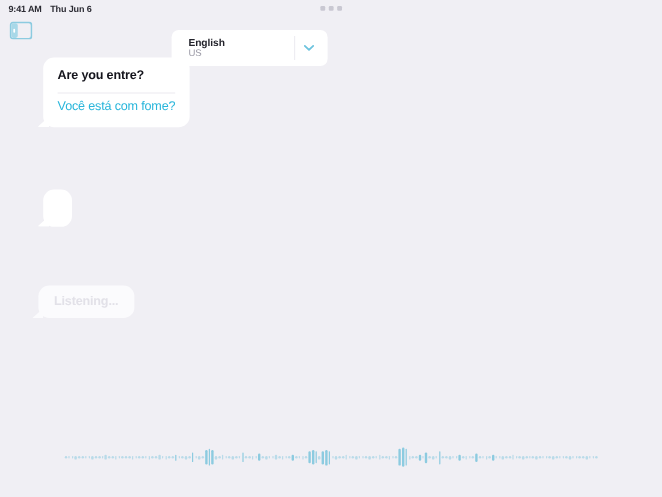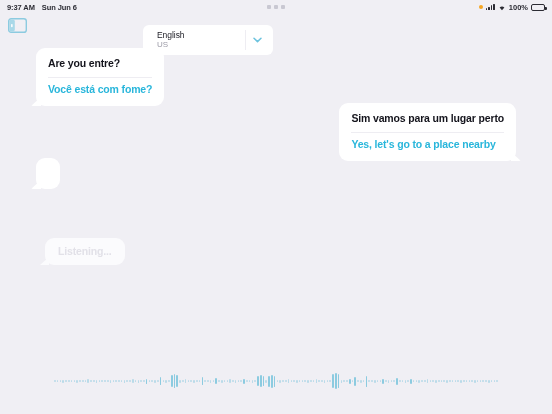--- a/index.html
+++ b/index.html
@@ -120,21 +120,21 @@
     border-radius: 6px;
     display: flex;
     align-items: center;
     padding: 0 5px 0 14px;
     cursor: pointer;
     position: relative;
   }
   .lang-texts { flex: 1; display: flex; flex-direction: column; justify-content: center; }
   .lang-name {
     font-size: 8.5px;
-    font-weight: normal;
+    font-weight: bold;
     color: #23232b;
     line-height: 10px;
     letter-spacing: -0.05px;
   }
   .lang-sub {
     font-size: 8px;
     color: #9b9aa6;
     line-height: 10px;
   }
   .lang-divider {
@@ -197,38 +197,38 @@
     line-height: 13.5px;
     letter-spacing: -0.15px;
   }
   .bubble .divider {
     height: 1px;
     background: #eeedf2;
     margin: 6px 0 5px 0;
   }
   .bubble .trn {
     font-size: 10.5px;
-    font-weight: bold;
+    font-weight: normal;
     color: #29b6db;
     line-height: 13.5px;
     letter-spacing: -0.15px;
   }
 
   
   .listening {
     position: absolute;
     background: #fbfbfd;
     border-radius: 9px;
     padding: 7px 13px 8px 13px;
     color: #e2e1e8;
     font-size: 10.5px;
     font-weight: bold;
     letter-spacing: -0.15px;
   }
-  .listening.left  { left: 45px; }
+  .listening.left  { left: 32px; }
   .listening.right { right: 36px; }
   .listening.left::after {
     content: "";
     position: absolute;
     left: -5px; bottom: 0;
     width: 9px; height: 8px;
     background: #fbfbfd;
     clip-path: polygon(100% 0, 100% 100%, 0 100%);
   }
   .listening.right::after {
@@ -256,48 +256,30 @@
     width: 1.6px;
     border-radius: 1px;
     background: #8ccbe0;
   }
 </style>
 </head>
 <body>
 
 <div class="status-bar">
   <div class="status-left">
-    <span class="status-time">9:37 AM</span>
-    <span class="status-date">Sun Jun 6</span>
+    <span class="status-time">9:41 AM</span>
+    <span class="status-date">Thu Jun 6</span>
   </div>
 
   <div class="multitask-dots">
     <span></span>
     <span></span>
     <span></span>
   </div>
 
-  <div class="status-right">
-    <span class="dot-orange"></span>
-    <span class="sig-bars">
-      <i></i>
-        <i></i>
-        <i></i>
-        <i></i>
-    </span>
-    <span class="wifi-icon">
-      <svg width="8" height="7" viewBox="0 0 8 7">
-        <path d="M4 6.3 L1.6 3.6 A3.6 3.6 0 0 1 6.4 3.6 Z" fill="#2b2b33"></path>
-      </svg>
-    </span>
-    <span class="batt-pct">100%</span>
-    <span class="batt-icon">
-      <span class="batt-fill"></span>
-    </span>
-  </div>
 </div>
 
 <div class="top-bar">
 
   <div class="sidebar-toggle">
     <svg width="19" height="15" viewBox="0 0 19 15">
       <rect x="0.7" y="0.7" width="17.6" height="13.6" rx="2.4" fill="none" stroke="#8ccbe0" stroke-width="1.4"></rect>
       <rect x="1.4" y="1.4" width="5.4" height="12.2" rx="1.8" fill="#a8d8e8"></rect>
       <rect x="3.1" y="6" width="1.5" height="3.2" rx="0.7" fill="#ffffff"></rect>
     </svg>
@@ -323,25 +305,20 @@
 </div>
 
 <div class="conversation">
 
   <div class="bubble left" id="msg0" style="top:4px; max-width:132px;">
     <div class="src">Are you entre?</div>
     <div class="divider"></div>
     <div class="trn">Você está com fome?</div>
   </div>
 
-  <div class="bubble right" id="msg1" style="top:59px; max-width:190px;">
-    <div class="src">Sim vamos para um lugar perto</div>
-    <div class="divider"></div>
-    <div class="trn">Yes, let's go to a place nearby</div>
-  </div>
 
   <div class="bubble left" id="msg2" style="top:114px; max-width:180px;">
     <div class="divider"></div>
   </div>
 
   <div class="listening left" style="top:194px;">Listening...</div>
 
 
 </div>
 

